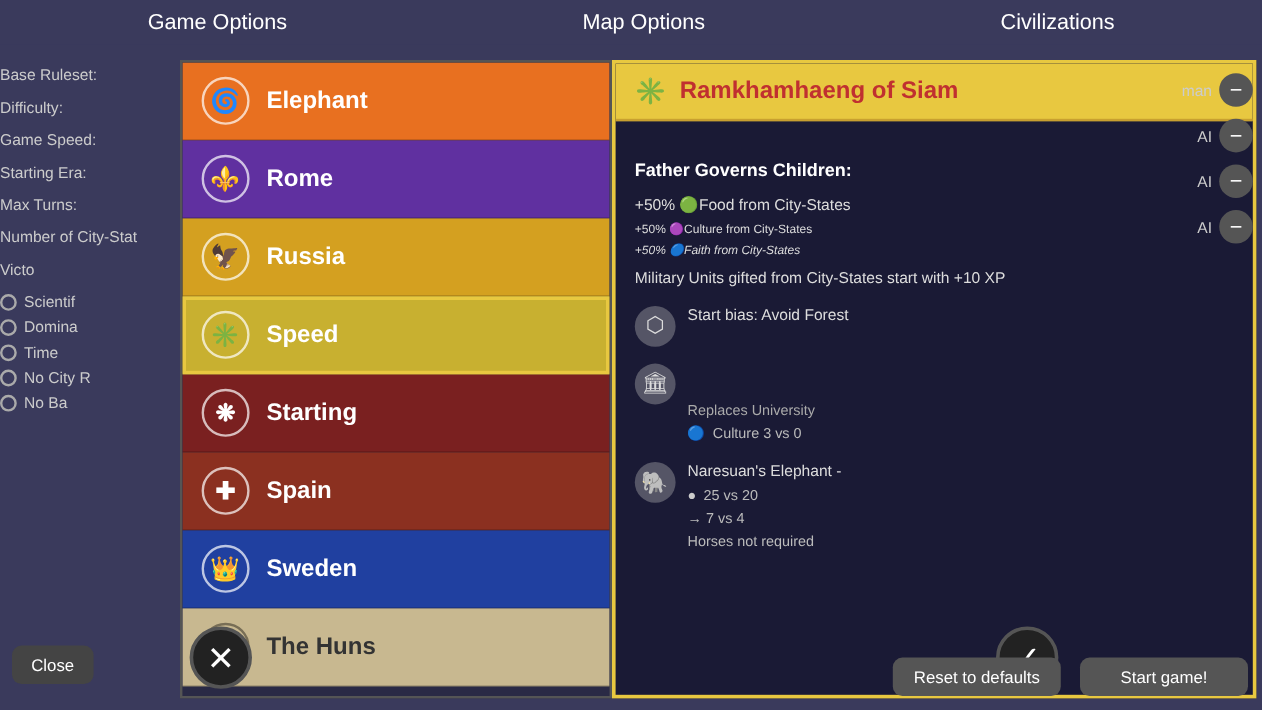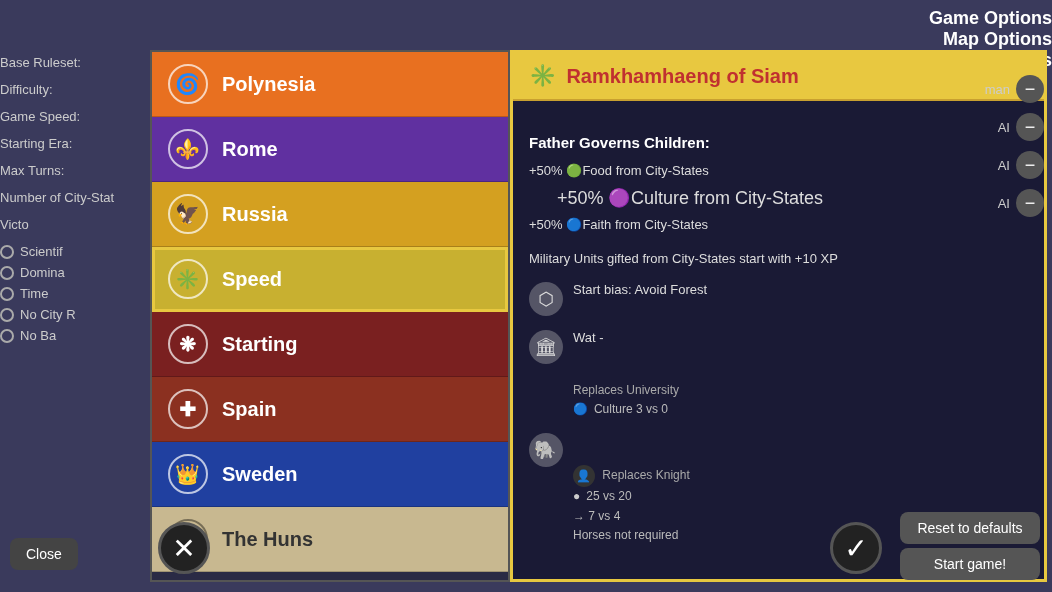--- a/index.html
+++ b/index.html
@@ -14,22 +14,21 @@
 
     
     .top-nav {
       display: flex;
       justify-content: space-around;
       align-items: flex-end;
       padding: 8px 0;
       background: #3a3a5c;
       color: white;
       font-size: 18px;
-      font-weight: bold;
-      flex-direction: column;
+      font-weight: normal;
     }
 
     
     .left-panel {
       position: absolute;
       top: 45px;
       left: 0;
       width: 160px;
       padding: 10px 0;
       color: #ccc;
@@ -159,21 +158,21 @@
       margin-top: 2px;
     }
     .detail-text { flex: 1; }
     .detail-text .sub { color: #aaa; font-size: 12px; margin-top: 32px; }
     .stat-row { display: flex; align-items: center; gap: 6px; font-size: 12px; color: #bbb; }
     .bullet { color: #ccc; }
 
     
     .right-panel {
       position: absolute;
-      top: 57px;
+      top: 43px;
       right: 0;
       width: 115px;
       padding: 10px 8px;
     }
     .player-row {
       display: flex;
       align-items: center;
       justify-content: flex-end;
       margin-bottom: 10px;
       gap: 6px;
@@ -192,22 +191,22 @@
       align-items: center;
       justify-content: center;
     }
 
     
     .bottom-right-buttons {
       position: absolute;
       bottom: 12px;
       right: 12px;
       display: flex;
-      flex-direction: column;
-      gap: 4px;
+      flex-direction: row;
+      gap: 16px;
       align-items: flex-end;
     }
     .action-btn {
       padding: 8px 16px;
       border-radius: 8px;
       background: #555;
       color: white;
       border: none;
       font-size: 14px;
       cursor: pointer;
@@ -310,21 +309,21 @@
     <span class="radio-circle"></span>
     <span>No Ba</span>
   </div>
 </div>
 
 <div class="dialog-container">
 
   <div class="civ-list" id="civ-list">
       <div class="civ-item bg-orange">
         <div class="civ-icon" style="border-color: rgba(255, 255, 255, 0.7);">🌀</div>
-        <span>Polynesia</span>
+        <span>Elephant</span>
       </div>
       <div class="civ-item bg-purple">
         <div class="civ-icon" style="border-color: rgba(255, 255, 255, 0.7);">⚜️</div>
         <span>Rome</span>
       </div>
       <div class="civ-item bg-gold">
         <div class="civ-icon" style="border-color: rgba(255, 255, 255, 0.7);">🦅</div>
         <span>Russia</span>
       </div>
       <div class="civ-item bg-yellow selected">
@@ -351,51 +350,47 @@
 
   <div class="detail-panel">
     <div class="detail-header">
       <span style="font-size:22px;">✳️</span>
       <span>Ramkhamhaeng of Siam</span>
     </div>
     <div class="detail-content">
       <h3>Father Governs Children:</h3>
       <div id="ability-lines">
           <div style="font-size: 13px; margin-bottom: 2px;">+50% 🟢Food from City-States</div>
-          <div style="font-size: 18px; margin-bottom: 2px; margin-left: 28px;">+50% 🟣Culture from City-States</div>
-          <div style="font-size: 13px; margin-bottom: 14px;">+50% 🔵Faith from City-States</div>
+          <div style="font-size: 10px; margin-bottom: 2px;">+50% 🟣Culture from City-States</div>
+          <div style="font-size: 10px; margin-bottom: 4px; font-style: italic;">+50% 🔵Faith from City-States</div>
           <div style="font-size: 13px; margin-bottom: 2px;">Military Units gifted from City-States start with +10 XP</div>
         </div>
 
       <div class="detail-row" style="margin-top:10px;">
         <div class="detail-icon" style="background:#556;font-size:18px;">⬡</div>
         <div class="detail-text">
           <span>Start bias: Avoid Forest</span>
         </div>
       </div>
 
       <div class="detail-row">
         <div class="detail-icon" style="background:#556;font-size:18px;">🏛</div>
         <div class="detail-text">
-          <div>Wat -</div>
           <div class="sub">Replaces University</div>
           <div class="stat-row">
             <span style="color:#a050c0;">🔵</span>
             <span>Culture 3 vs 0</span>
           </div>
         </div>
       </div>
 
       <div class="detail-row">
         <div class="detail-icon" style="background:#556;font-size:18px;">🐘</div>
         <div class="detail-text">
-          <div class="sub">
-            <div class="detail-icon" style="width:22px;height:22px;font-size:12px;background:#333;display:inline-flex;margin-right:4px;">👤</div>
-            <span>Replaces Knight</span>
-          </div>
+          <div>Naresuan's Elephant -</div>
           <div class="stat-row">
             <span class="bullet">●</span>
             <span>25 vs 20</span>
           </div>
           <div class="stat-row">
             <span>→ 7 vs 4</span>
           </div>
           <div class="stat-row">
             <span>Horses not required</span>
           </div>

